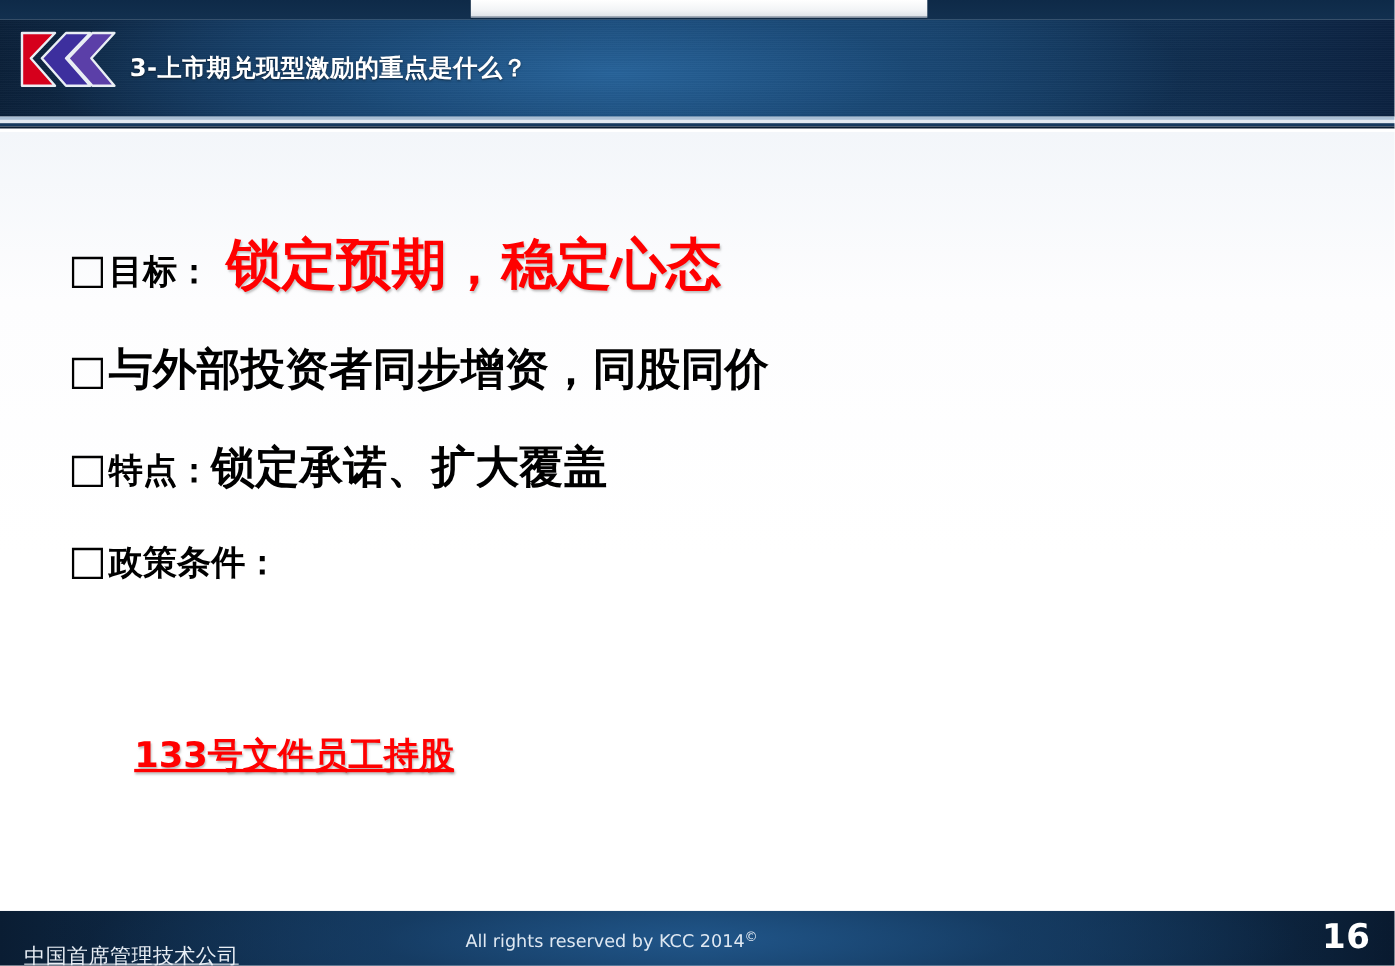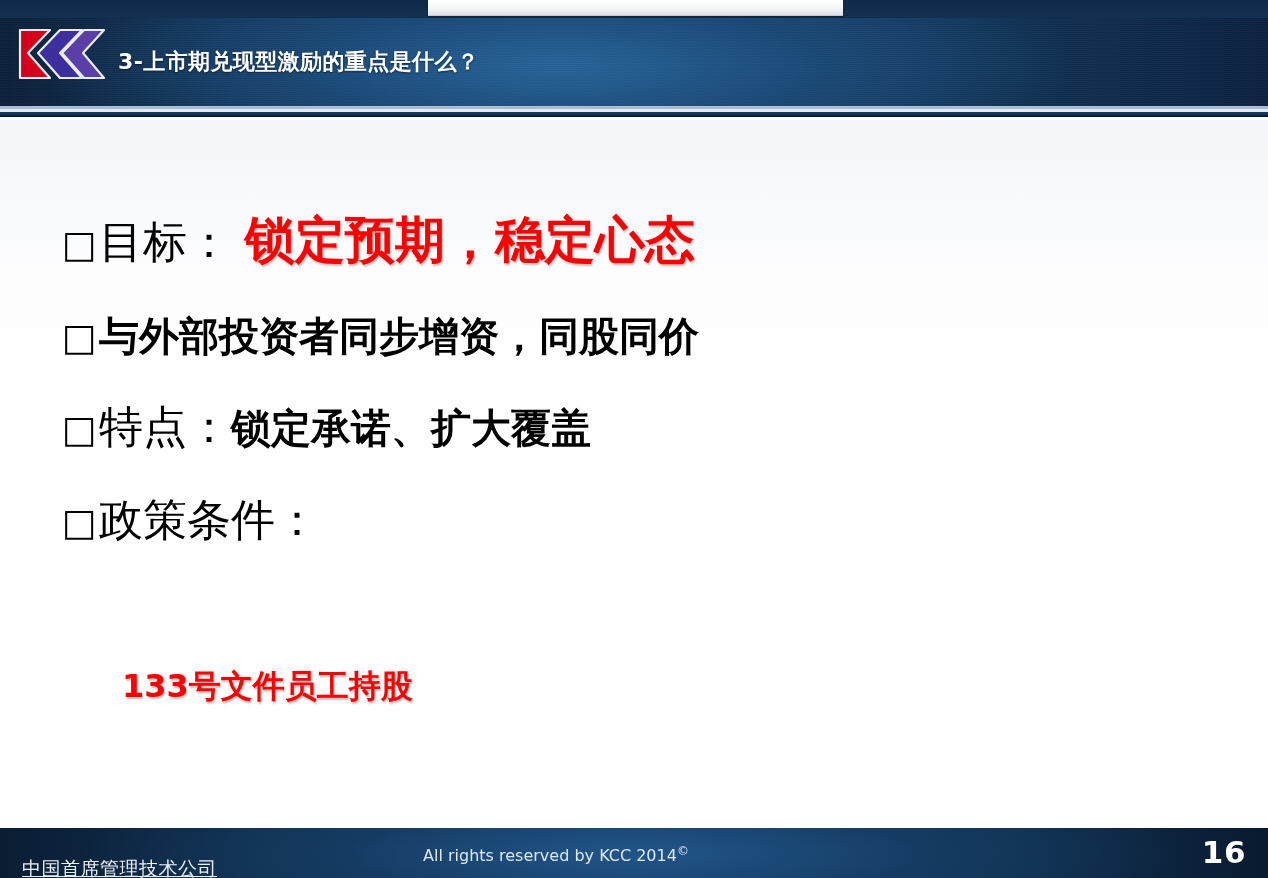--- a/index.html
+++ b/index.html
@@ -117,22 +117,22 @@
     margin-bottom: 43px;
   }
   .bullet-mark {
     font-size: 37px;
     font-weight: bold;
     color: #000000;
     line-height: 1;
     margin-right: 2px;
   }
   .bullet-label {
-    font-size: 44px;
-    font-weight: normal;
+    font-size: 31px;
+    font-weight: bold;
     color: #000000;
     line-height: 1.15;
     text-align: right;
   }
   .bullet-text {
     font-size: 40px;
     font-weight: bold;
     color: #000000;
     line-height: 1.15;
   }
@@ -145,20 +145,21 @@
 
   .sub-note {
     position: absolute;
     left: 122px;
     top: 545px;
     font-size: 32px;
     font-weight: bold;
     color: #ff0000;
     white-space: nowrap;
     text-shadow: 1px 2px 2px rgba(120,120,120,0.5);
+    text-decoration: underline;
   }
 
   
   .footer {
     position: absolute;
     left: 0; top: 826px;
     width: 1268px;
     height: 52px;
     background:
       radial-gradient(ellipse 650px 90px at 50% 50%, rgba(33,86,138,0.9) 0%, rgba(22,60,100,0.6) 45%, rgba(11,30,54,0.1) 85%, rgba(11,30,54,0) 100%),

